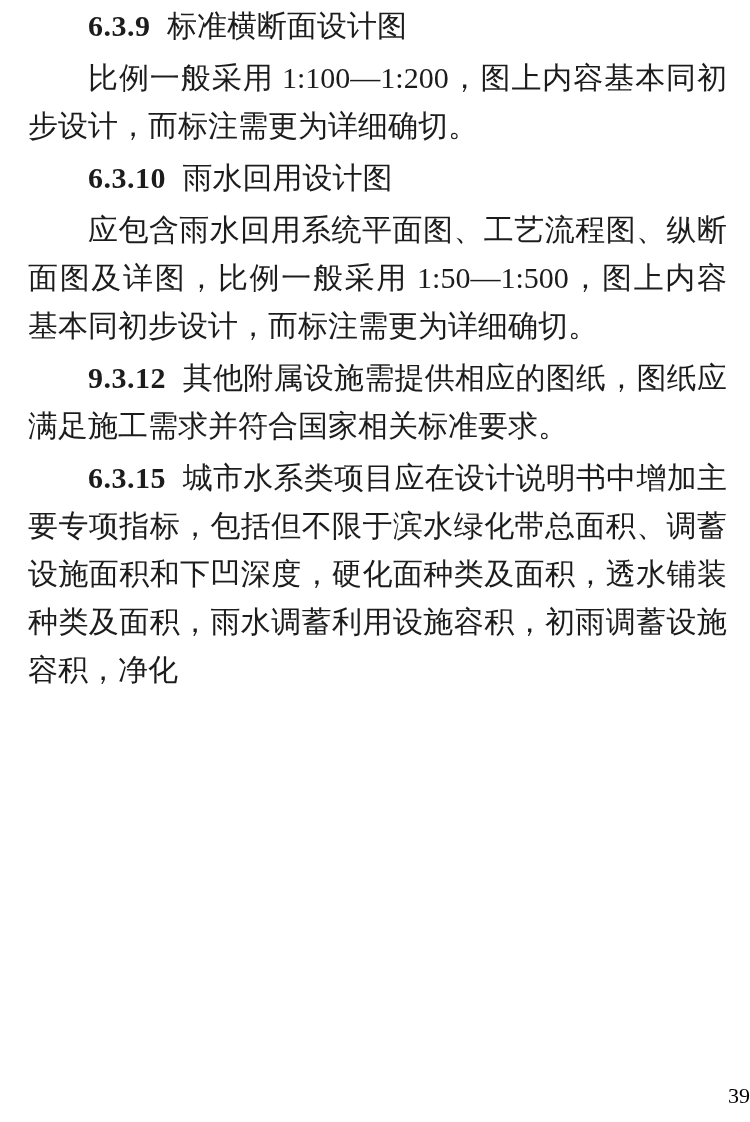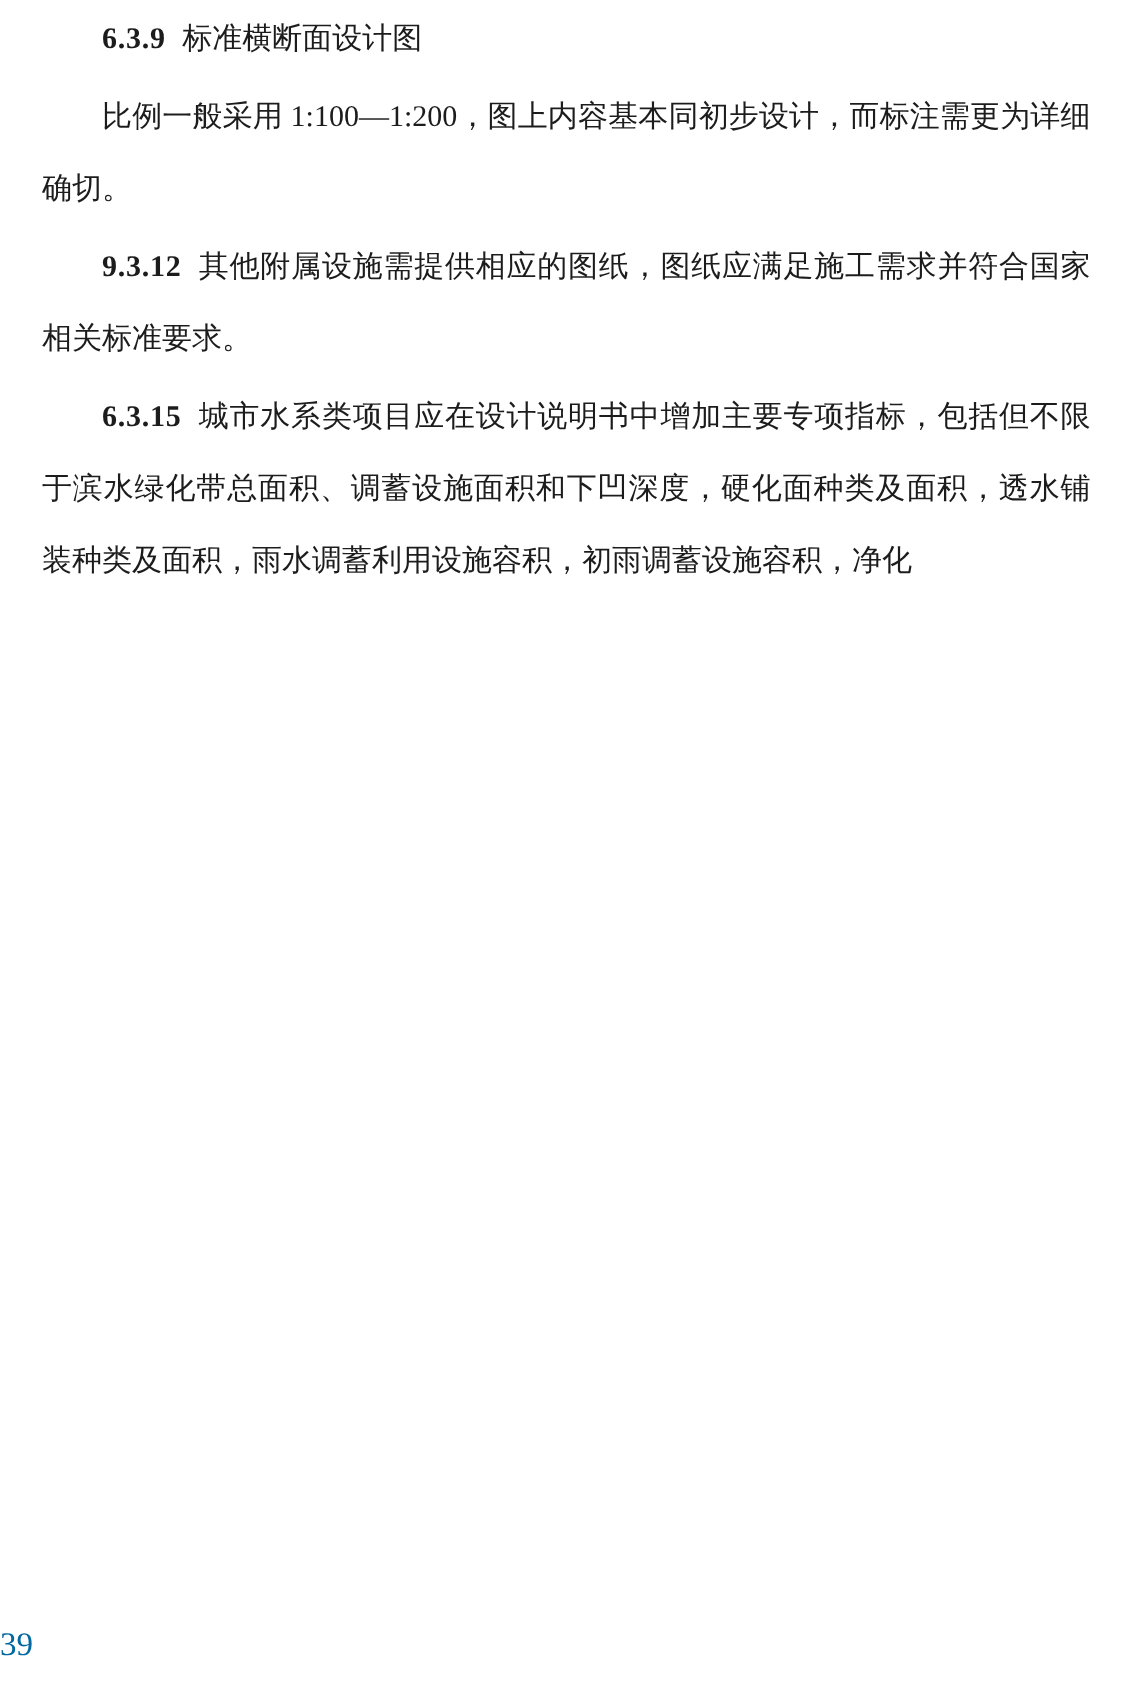--- a/index.html
+++ b/index.html
@@ -14,56 +14,58 @@
     background: #ffffff;
     box-sizing: border-box;
     padding: 2px 23px 0 28px;
     font-family: "Liberation Serif", "DejaVu Serif", serif;
     color: #1c1c1c;
     overflow: hidden;
   }
   .heading,
   .para {
     margin: 0 0 4px 0;
-    font-size: 20px;
+    font-size: 30px;
     line-height: 48px;
     text-indent: 2em;
     font-family: Liberation Serif, serif;
   }
   .para {
     text-align: justify;
     text-justify: inter-character;
   }
   .num {
     font-weight: bold;
     margin-right: 0.55em;
     letter-spacing: 0.5px;
   }
   .page-footer {
     position: absolute;
     left: 0;
     right: 0;
     top: 1083px;
-    text-align: left;
+    text-align: right;
     font-size: 22px;
     line-height: 26px;
-    color: #0369a1;
+    color: #000000;
   }
 </style>
 </head>
 <body>
 
 <div class="page">
 
   <section class="doc-section">
     <p class="heading"><span class="num">6.3.9</span><span class="title">标准横断面设计图</span></p>
     <p class="para">比例一般采用 1:100—1:200，图上内容基本同初步设计，而标注需更为详细确切。</p>
   </section>
 
   <section class="doc-section">
+    <p class="heading"><span class="num">6.3.10</span><span class="title">雨水回用设计图</span></p>
+    <p class="para">应包含雨水回用系统平面图、工艺流程图、纵断面图及详图，比例一般采用 1:50—1:500，图上内容基本同初步设计，而标注需更为详细确切。</p>
   </section>
 
 
   <section class="doc-section">
     <p class="para"><span class="num">9.3.12</span><span>其他附属设施需提供相应的图纸，图纸应满足施工需求并符合国家相关标准要求。</span></p>
   </section>
 
 
 
   <section class="doc-section">

